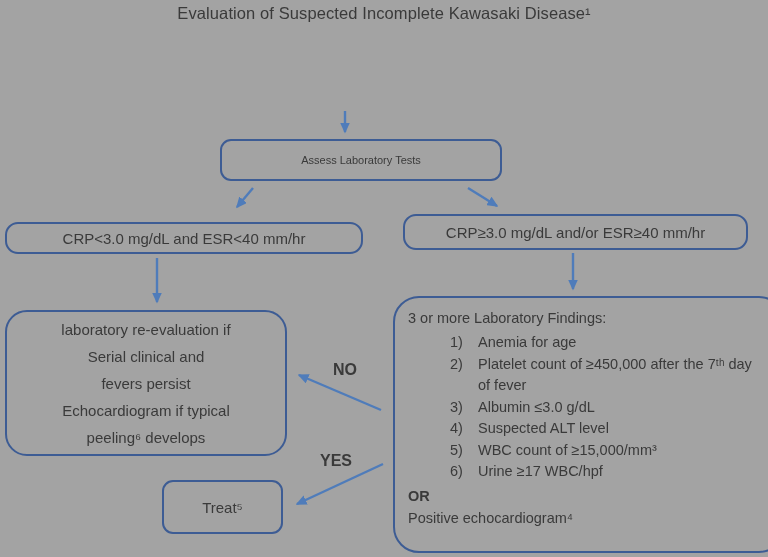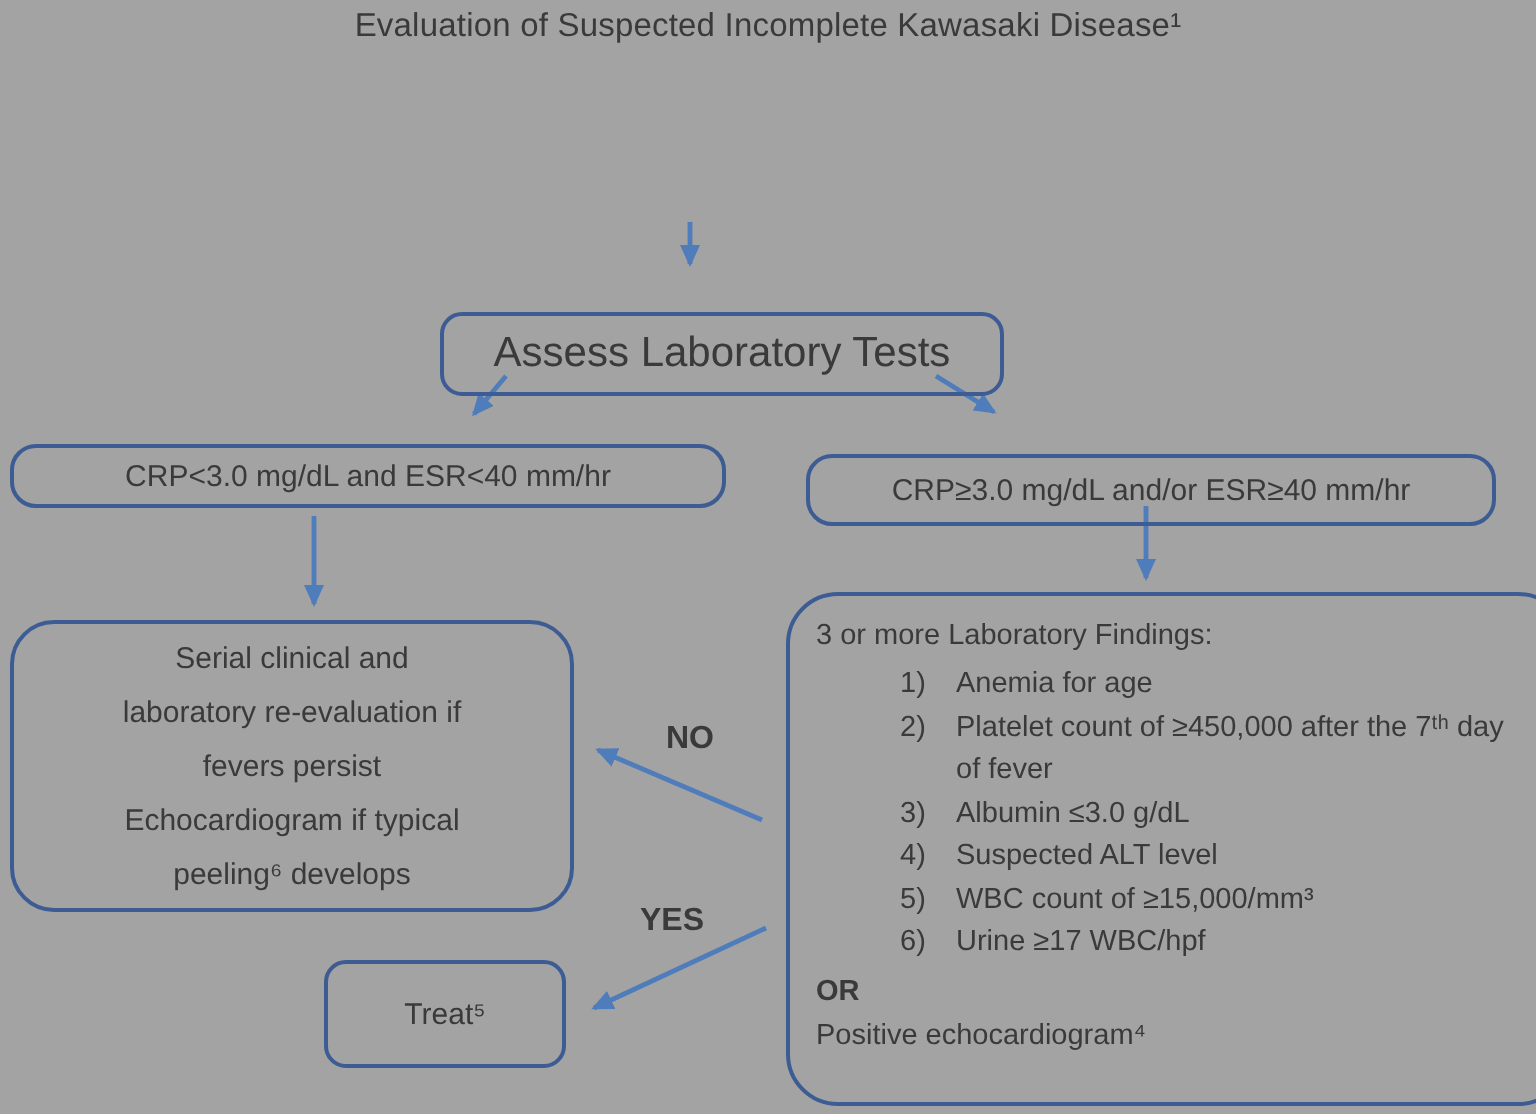--- a/index.html
+++ b/index.html
@@ -13,23 +13,23 @@
     position:absolute;left:0;top:4px;width:768px;
     text-align:center;font-size:16.5px;letter-spacing:.1px;
   }
   .box{
     position:absolute;border:2.5px solid var(--color-border,#3d5c94);
     border-radius:11px;background:transparent;box-sizing:border-box;
     display:flex;flex-direction:column;justify-content:center;align-items:center;
     text-align:center;
   }
   .top-box{left:46px;top:36px;width:627px;height:68px;font-size:15px;line-height:26px;}
-  .assess-box{left:220px;top:139px;width:282px;height:42px;font-size:21px;margin-top:17px;}
+  .assess-box{left:220px;top:139px;width:282px;height:42px;font-size:11px;}
   .left-criteria{left:5px;top:222px;width:358px;height:32px;font-size:15px;border-radius:13px;}
-  .right-criteria{left:403px;top:227px;width:345px;height:36px;font-size:15px;border-radius:13px;}
+  .right-criteria{left:403px;top:214px;width:345px;height:36px;font-size:15px;border-radius:13px;}
   .left-outcome{left:5px;top:310px;width:282px;height:146px;font-size:15px;line-height:27px;border-radius:22px;}
   .treat-box{left:162px;top:480px;width:121px;height:54px;font-size:15px;}
   .findings-box{
     left:393px;top:296px;width:392px;height:257px;border-radius:26px;
     justify-content:flex-start;align-items:stretch;text-align:left;
     padding:9px 12px 6px 13px;font-size:14.5px;
   }
   .findings-heading{line-height:23px;margin-bottom:2px;}
   .li{display:flex;line-height:21.5px;}
   .li .num{width:28px;margin-left:42px;flex:0 0 auto;}
@@ -75,22 +75,22 @@
 
   <div class="box left-criteria">
     <div>CRP&lt;3.0 mg/dL and ESR&lt;40 mm/hr</div>
   </div>
 
   <div class="box right-criteria">
     <div>CRP≥3.0 mg/dL and/or ESR≥40 mm/hr</div>
   </div>
 
   <div class="box left-outcome">
+    <div>laboratory re-evaluation if</div>
     <div>Serial clinical and</div>
-    <div>laboratory re-evaluation if</div>
     <div>fevers persist</div>
     <div>Echocardiogram if typical</div>
     <div>peeling⁶ develops</div>
   </div>
 
   <div class="box findings-box">
     <div class="findings-heading">3 or more Laboratory Findings:</div>
     <div class="li">
       <span class="num">1)</span>
       <span class="txt">Anemia for age</span>

